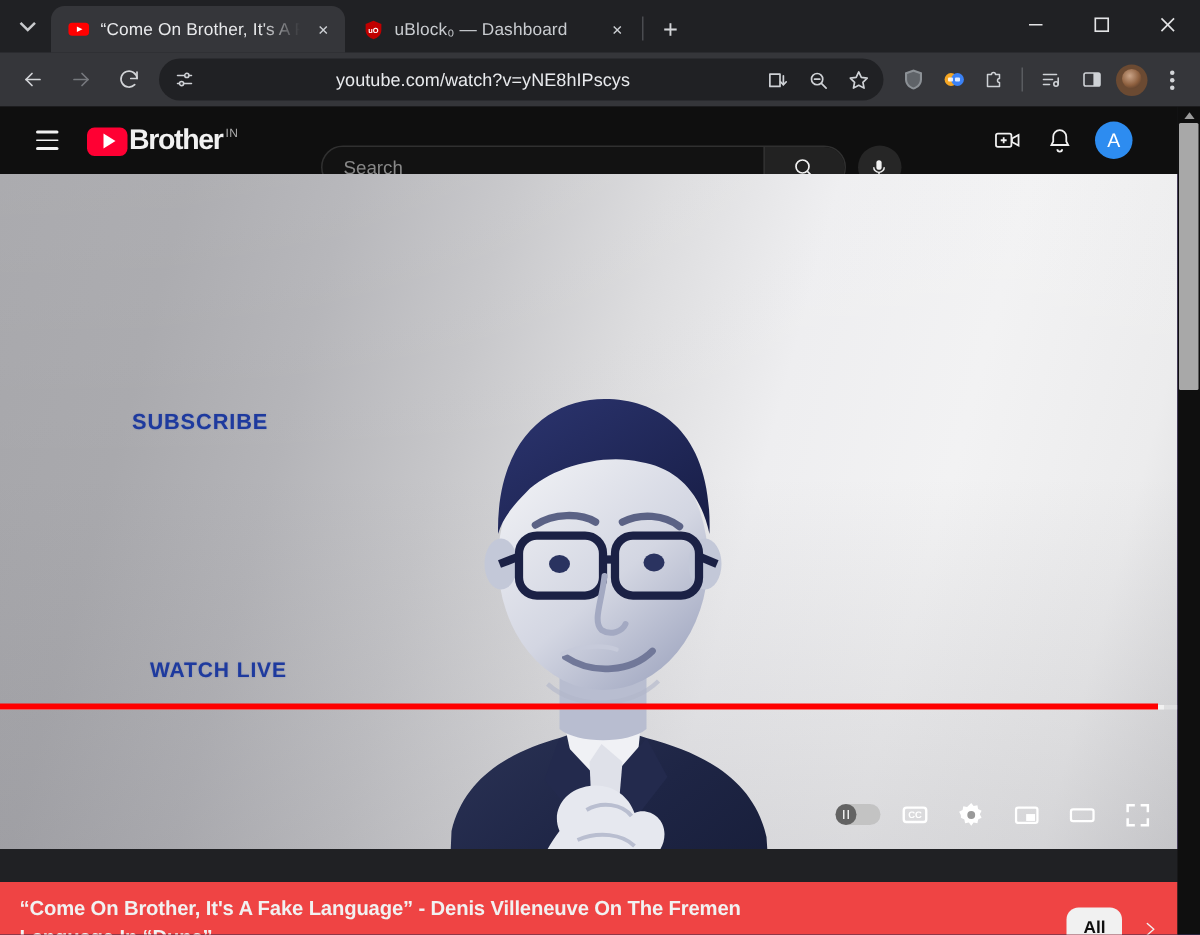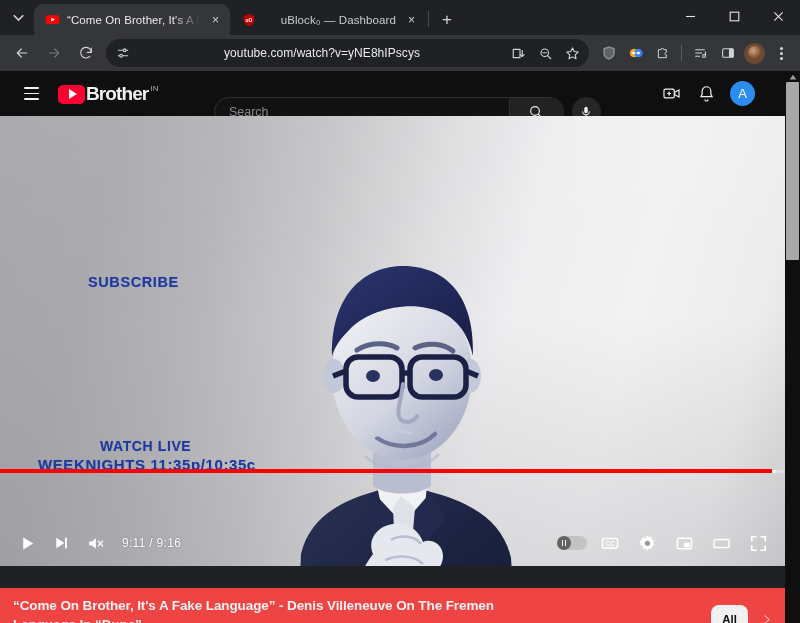--- a/index.html
+++ b/index.html
@@ -32,21 +32,21 @@
   .tab.active { background: #35363a; color: #e9eaec; }
   .tab-fav { width: 15px; height: 15px; flex: 0 0 15px; display:flex; align-items:center; justify-content:center;}
   .tab-title {
     white-space: nowrap; overflow: hidden;
     font-size: 11.5px; letter-spacing: .1px;
   }
   .tab1 { width: 196px; }
   .tab1 .tab-title { width: 142px;
     -webkit-mask-image: linear-gradient(to right, #000 80%, transparent 100%);
     mask-image: linear-gradient(to right, #000 80%, transparent 100%); }
-  .tab2 { width: 196px; text-align: right; }
+  .tab2 { width: 196px; }
   .tab2 .tab-title { width: 140px; }
   .tab-x {
     width: 17px; height: 17px; flex: 0 0 17px; border-radius: 50%;
     display: flex; align-items: center; justify-content: center;
     color: #cdd0d4; font-size: 12px; line-height: 1; cursor: pointer;
   }
   .tab-sep { width:1px; height:16px; background:#4a4c50; margin:0 3px 8px 2px; }
   .newtab {
     width: 26px; height: 26px; margin: 0 0 3px 2px; border-radius: 50%;
     display: flex; align-items: center; justify-content: center;
@@ -503,58 +503,30 @@
         <path d="M186 316 C196 310 210 312 216 320" stroke="#b9bed0" stroke-width="2.6" fill="none"></path>
         <path d="M180 336 C194 330 210 332 218 340" stroke="#b9bed0" stroke-width="2.6" fill="none"></path>
         <path d="M176 356 C190 350 206 352 214 360" stroke="#b9bed0" stroke-width="2.6" fill="none"></path>
         <path d="M172 376 C186 372 200 374 206 380" stroke="#b9bed0" stroke-width="2.6" fill="none"></path>
 
         <path d="M236 352 C262 360 280 382 286 425 L214 425 C210 398 218 368 236 352 Z" fill="#222a4c"></path>
       </svg>
 
       <div class="ad-txt ad-sub">SUBSCRIBE</div>
       <div class="ad-txt ad-live">WATCH LIVE</div>
-      <div class="ad-txt ad-week">WEEKNIGHTS 11:35p/10:35c</div>
 
     </div>
 
     <div class="progress">
       <div class="prog-track"></div>
       <div class="prog-load"></div>
       <div class="prog-play" style="width: 98.4%;"></div>
     </div>
 
     <div class="controls">
-      <div class="ctl-left">
-        <div class="cbtn">
-          <svg width="17" height="17" viewBox="0 0 24 24">
-              <path d="M6 3.5 L20 12 L6 20.5 Z"></path>
-            </svg>
-        </div>
-        <div class="cbtn">
-          <svg width="16" height="16" viewBox="0 0 24 24">
-              <path d="M5 4 L17 12 L5 20 Z"></path>
-              <rect x="18" y="4" width="2.8" height="16"></rect>
-            </svg>
-        </div>
-        <div class="cbtn">
-          <svg width="19" height="19" viewBox="0 0 24 24">
-            <path d="M4 9.5h3.6L12.5 5.5v13L7.6 14.5H4Z"></path>
-            <g stroke="#fff" stroke-width="1.8" stroke-linecap="round" fill="none">
-                <line x1="15.5" y1="9" x2="21" y2="15"></line>
-                <line x1="21" y1="9" x2="15.5" y2="15"></line>
-              </g>
-          </svg>
-        </div>
-        <div class="time">
-          <span>9:11</span>
-          <span> / </span>
-          <span>9:16</span>
-        </div>
-      </div>
 
       <div class="ctl-right">
         <div class="autoplay">
           <div class="ap-pill">
             <div class="ap-knob">
                 <i></i>
                 <i></i>
               </div>
           </div>
         </div>

